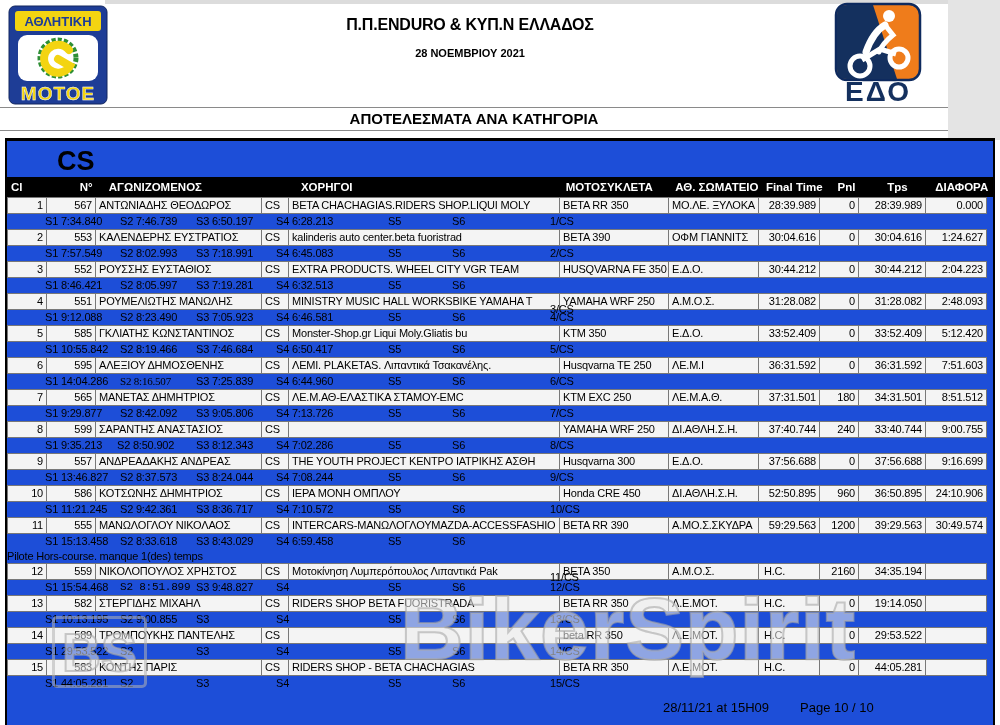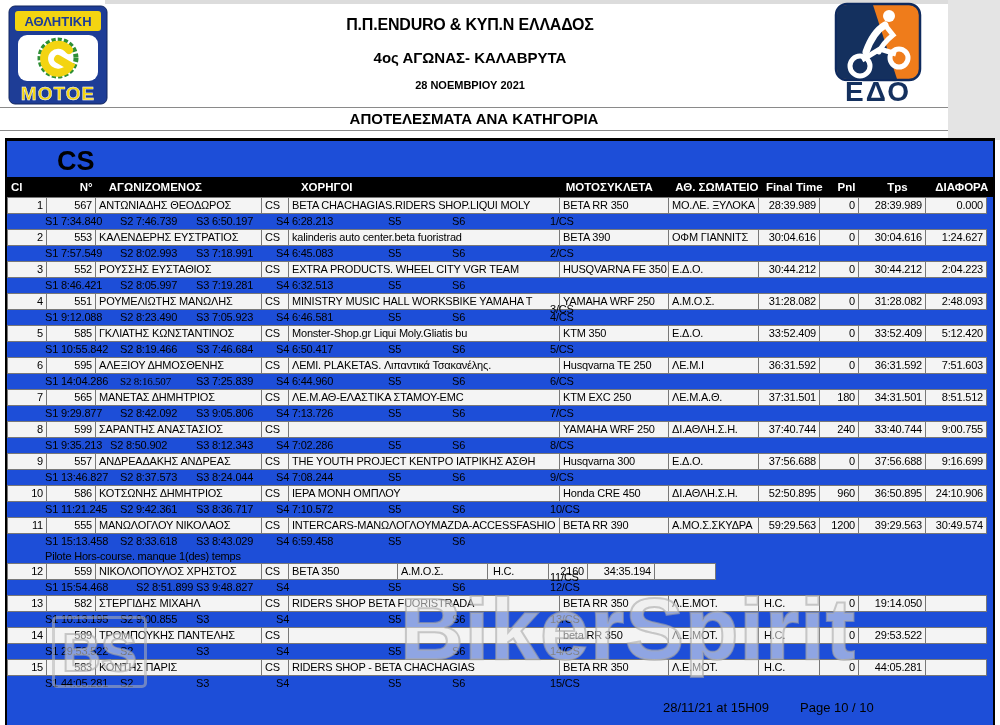--- a/index.html
+++ b/index.html
@@ -35,21 +35,21 @@
   .th.c-final{text-align:center}.th.c-pnl{text-align:center;padding-left:10px}.th.c-tps{text-align:center}
   .th.c-diff{text-align:right;padding-right:6px}
 
   .row-main{display:flex;height:17px;font-size:11px;letter-spacing:-.2px}
   .cell{box-sizing:border-box;border:1px solid #787878;line-height:14px;padding:0 3px;
         white-space:nowrap;overflow:hidden;background:#f4f4f4}
   .cell + .cell{margin-left:-1px}
   .row-main .c-cl,.c-num,.c-final,.c-pnl,.c-tps,.c-diff{text-align:right}
   .row-stages{position:relative;height:15px;font-size:11px;letter-spacing:-.2px}
   .stage{position:absolute;top:1px;white-space:pre}
-  .row-note{height:14px;line-height:14px;font-size:11px;padding-left:38px;letter-spacing:-.2px}
+  .row-note{height:14px;line-height:14px;font-size:11px;letter-spacing:-.2px}
 
   
   .watermark{position:absolute;inset:0;pointer-events:none;z-index:5}
   .wm-text{position:absolute;left:400px;top:578px;font-size:88px;font-weight:bold;letter-spacing:1px;
            white-space:nowrap;color:rgba(236,236,236,.55);-webkit-text-stroke:2px rgba(168,168,168,.6)}
   .wm-badge{position:absolute;left:52px;top:616px;font-size:54px;font-weight:bold;padding:2px 7px;
             color:rgba(236,236,236,.5);-webkit-text-stroke:2px rgba(168,168,168,.6);
             border:3px solid rgba(178,178,178,.55);border-radius:5px}
 
   
@@ -70,21 +70,20 @@
     <rect x="7" y="6" width="86" height="20" rx="3" fill="#f3d411"></rect>
     <text x="50" y="21" text-anchor="middle" font-size="13" font-weight="bold" fill="#1e3d96" font-family="Liberation Sans, sans-serif">ΑΘΛΗΤΙΚΗ</text>
     <rect x="10" y="30" width="80" height="46" rx="9" fill="#ffffff"></rect>
     <circle cx="50" cy="53" r="18" fill="none" stroke="#2e8f35" stroke-width="5" stroke-dasharray="4 2"></circle>
     <path d="M61 45 A14 14 0 1 0 62 61 L50 54" fill="none" stroke="#f3d411" stroke-width="8" stroke-linecap="round"></path>
     <text x="50" y="95" text-anchor="middle" font-size="19" font-weight="bold" letter-spacing="1" fill="#f3d411" stroke="#ffffff" stroke-width="0.4" font-family="Liberation Sans, sans-serif">ΜΟΤΟΕ</text>
   </svg>
 
   <div class="title-block">
     <div class="title">Π.Π.ENDURO &amp; ΚΥΠ.Ν ΕΛΛΑΔΟΣ</div>
-    <div class="subtitle">4ος ΑΓΩΝΑΣ- ΚΑΛΑΒΡΥΤΑ</div>
     <div class="race-date">28 ΝΟΕΜΒΡΙΟΥ 2021</div>
   </div>
 
   <svg class="logo-right" viewBox="0 0 92 102">
     <rect x="3" y="2" width="84" height="76" rx="11" fill="#ef7c1b" stroke="#0e2a5e" stroke-width="2.5"></rect>
     <path d="M14 3 L40 3 L64 77 L14 77 Q4 77 4 67 L4 13 Q4 3 14 3 Z" fill="#14305e"></path>
     <g fill="none" stroke="#ffffff">
       <circle cx="27" cy="64" r="10" stroke-width="5"></circle>
       <circle cx="66" cy="56" r="9" stroke-width="5"></circle>
       <path d="M29 58 L47 47 L63 52" stroke-width="5" stroke-linejoin="round"></path>
@@ -276,21 +275,21 @@
           <div class="cell c-sponsor"></div>
           <div class="cell c-bike">YAMAHA WRF 250</div>
           <div class="cell c-club">ΔΙ.ΑΘΛΗ.Σ.Η.</div>
           <div class="cell c-final">37:40.744</div>
           <div class="cell c-pnl">240</div>
           <div class="cell c-tps">33:40.744</div>
           <div class="cell c-diff">9:00.755</div>
         </div>
         <div class="row-stages">
           <span class="stage" style="left: 38px;">S1 9:35.213</span>
-          <span class="stage" style="left: 103px;">S2 8:50.902</span>
+          <span class="stage" style="left: 110px;">S2 8:50.902</span>
           <span class="stage" style="left: 189px;">S3 8:12.343</span>
           <span class="stage" style="left: 269px;">S4 7:02.286</span>
           <span class="stage" style="left: 381px;">S5</span>
           <span class="stage" style="left: 445px;">S6</span>
           <span class="stage" style="left: 543px;">8/CS</span>
         </div>
         <div class="row-main">
           <div class="cell c-cl">9</div>
           <div class="cell c-num">557</div>
           <div class="cell c-name">ΑΝΔΡΕΑΔΑΚΗΣ ΑΝΔΡΕΑΣ</div>
@@ -355,30 +354,31 @@
           <span class="stage" style="left: 381px;">S5</span>
           <span class="stage" style="left: 445px;">S6</span>
           <span class="stage" style="left: 543px; margin-top: 36px;">11/CS</span>
         </div>
         <div class="row-note">Pilote Hors-course. manque 1(des) temps</div>
         <div class="row-main">
           <div class="cell c-cl">12</div>
           <div class="cell c-num">559</div>
           <div class="cell c-name">ΝΙΚΟΛΟΠΟΥΛΟΣ ΧΡΗΣΤΟΣ</div>
           <div class="cell c-cat">CS</div>
+          <div class="cell c-sponsor">Μοτοκίνηση Λυμπερόπουλος Λιπαντικά Pak</div>
           <div class="cell c-bike">BETA 350</div>
           <div class="cell c-club">Α.Μ.Ο.Σ.</div>
           <div class="cell c-final" style="text-align: left; padding-left: 5px;">H.C.</div>
           <div class="cell c-pnl">2160</div>
           <div class="cell c-tps">34:35.194</div>
           <div class="cell c-diff"></div>
         </div>
         <div class="row-stages">
           <span class="stage" style="left: 38px;">S1 15:54.468</span>
-          <span class="stage" style="left: 129px;">S2 8:51.899</span>
+          <span class="stage" style="left: 113px; font-family: Liberation Mono, monospace;">S2 8:51.899</span>
           <span class="stage" style="left: 189px;">S3 9:48.827</span>
           <span class="stage" style="left: 269px;">S4</span>
           <span class="stage" style="left: 381px;">S5</span>
           <span class="stage" style="left: 445px;">S6</span>
           <span class="stage" style="left: 543px;">12/CS</span>
         </div>
         <div class="row-main">
           <div class="cell c-cl">13</div>
           <div class="cell c-num">582</div>
           <div class="cell c-name">ΣΤΕΡΓΙΔΗΣ ΜΙΧΑΗΛ</div>

